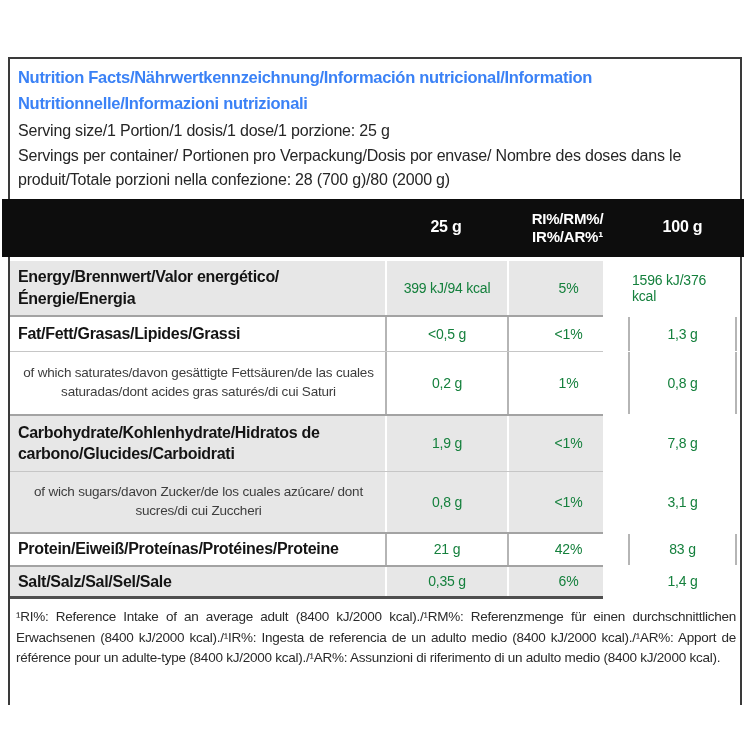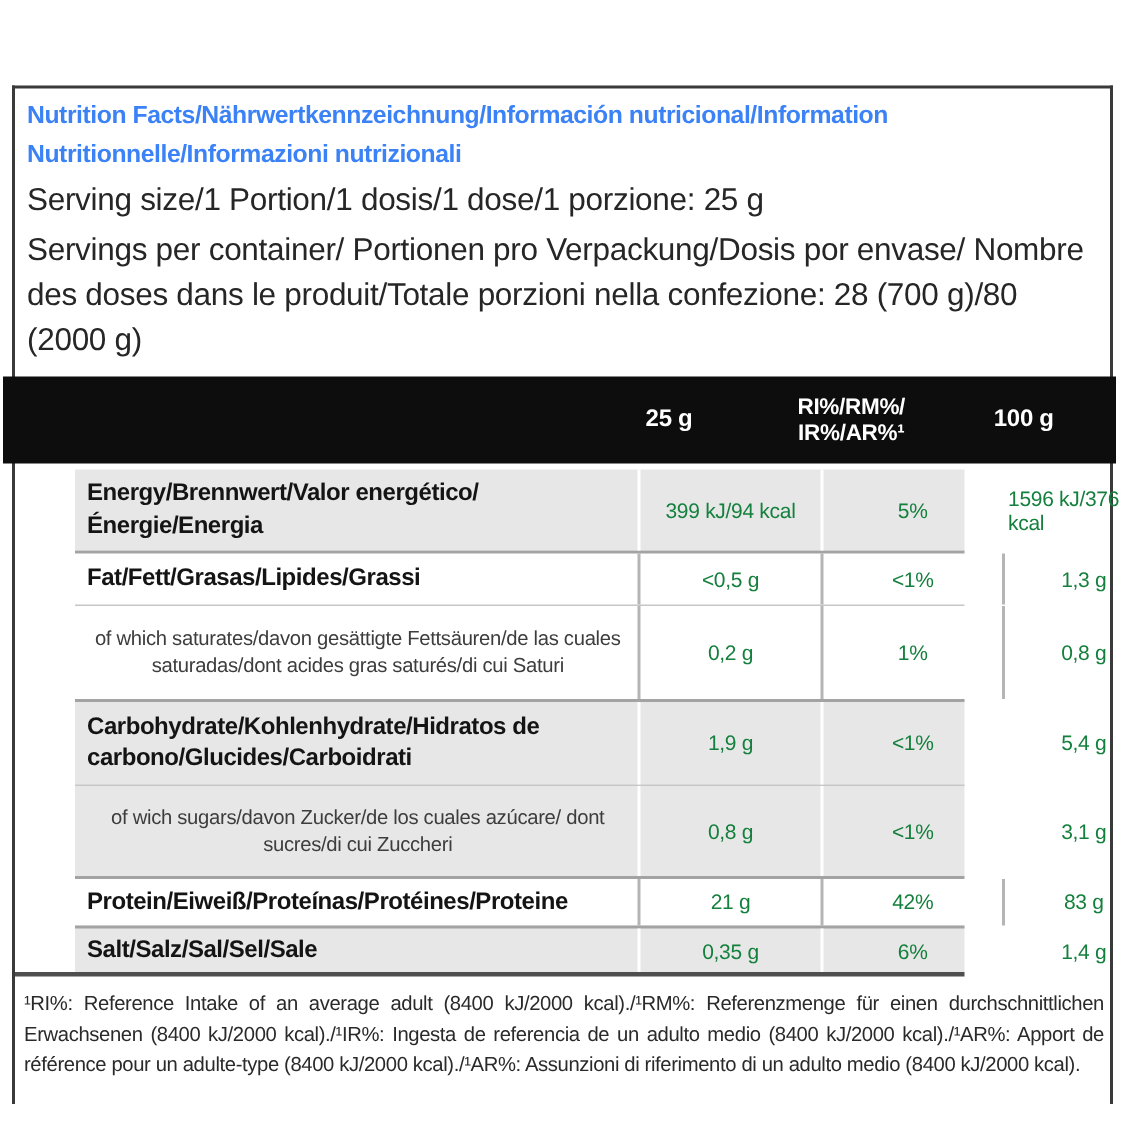--- a/index.html
+++ b/index.html
@@ -30,21 +30,21 @@
   .head-block { padding: 6px 10px 4px 8px; }
   .title {
     font-weight: bold;
     font-size: 16.5px;
     line-height: 1.55;
     letter-spacing: -0.3px;
     color: #3b82f6;
     margin-bottom: 3px;
   }
   .serving-line {
-    font-size: 21px;
+    font-size: 16px;
     line-height: 1.45;
     color: #262626;
     margin-bottom: 2px;
   }
 
   
   .band {
     background: #0d0d0d;
     height: 58px;
     margin: 2px -4px 0 -8px; 
@@ -55,21 +55,21 @@
   .band .col-h {
     color: #ffffff;
     font-weight: bold;
     font-size: 16px;
     text-align: center;
     line-height: 1.15;
   }
   .band .col-h .sub { font-size: 15px; display: block; }
 
   
-  .rows { margin-top: 4px; width: 593px; border-bottom: 3px solid #4f4f4f; padding-left: 40px; }
+  .rows { margin-top: 4px; width: 593px; border-bottom: 3px solid #4f4f4f; }
   .t-row {
     display: grid;
     grid-template-columns: 375px 122px 121px 109px;
   }
   .t-row.shade { background: #e7e7e7; --sep: #ffffff; --sepr: transparent; }
   .t-row.plain { background: #ffffff; --sep: #b5b5b5; --sepr: #b5b5b5; }
 
   .t-row.sep-strong { border-top: 2px solid #a3a3a3; }
   .t-row.sep-light  { border-top: 1px solid #c6c6c6; }
 
@@ -164,21 +164,21 @@
         <div class="cell-label sub">of which saturates/davon gesättigte Fettsäuren/de las cuales saturadas/dont acides gras saturés/di cui Saturi</div>
         <div class="cell-val">0,2 g</div>
         <div class="cell-val">1%</div>
         <div class="cell-val last">0,8 g</div>
       </div>
 
       <div class="t-row shade sep-strong h-carb">
         <div class="cell-label bold">Carbohydrate/Kohlenhydrate/Hidratos de carbono/Glucides/Carboidrati</div>
         <div class="cell-val">1,9 g</div>
         <div class="cell-val">&lt;1%</div>
-        <div class="cell-val last">5,4 g</div>
+        <div class="cell-val last">7,8 g</div>
       </div>
 
       <div class="t-row shade sep-light h-sugars">
         <div class="cell-label sub">of wich sugars/davon Zucker/de los cuales azúcare/ dont sucres/di cui Zuccheri</div>
         <div class="cell-val">0,8 g</div>
         <div class="cell-val">&lt;1%</div>
         <div class="cell-val last">3,1 g</div>
       </div>
 
       <div class="t-row plain sep-strong h-protein">

